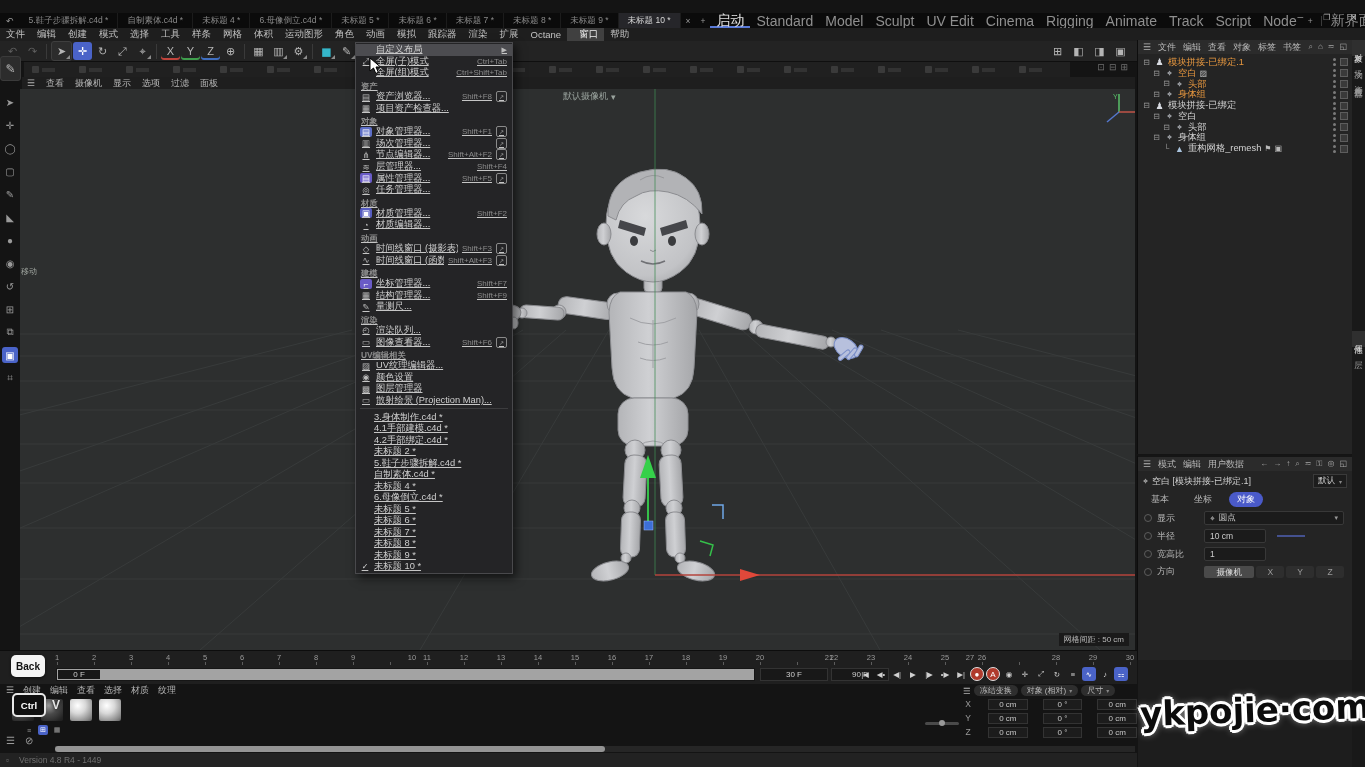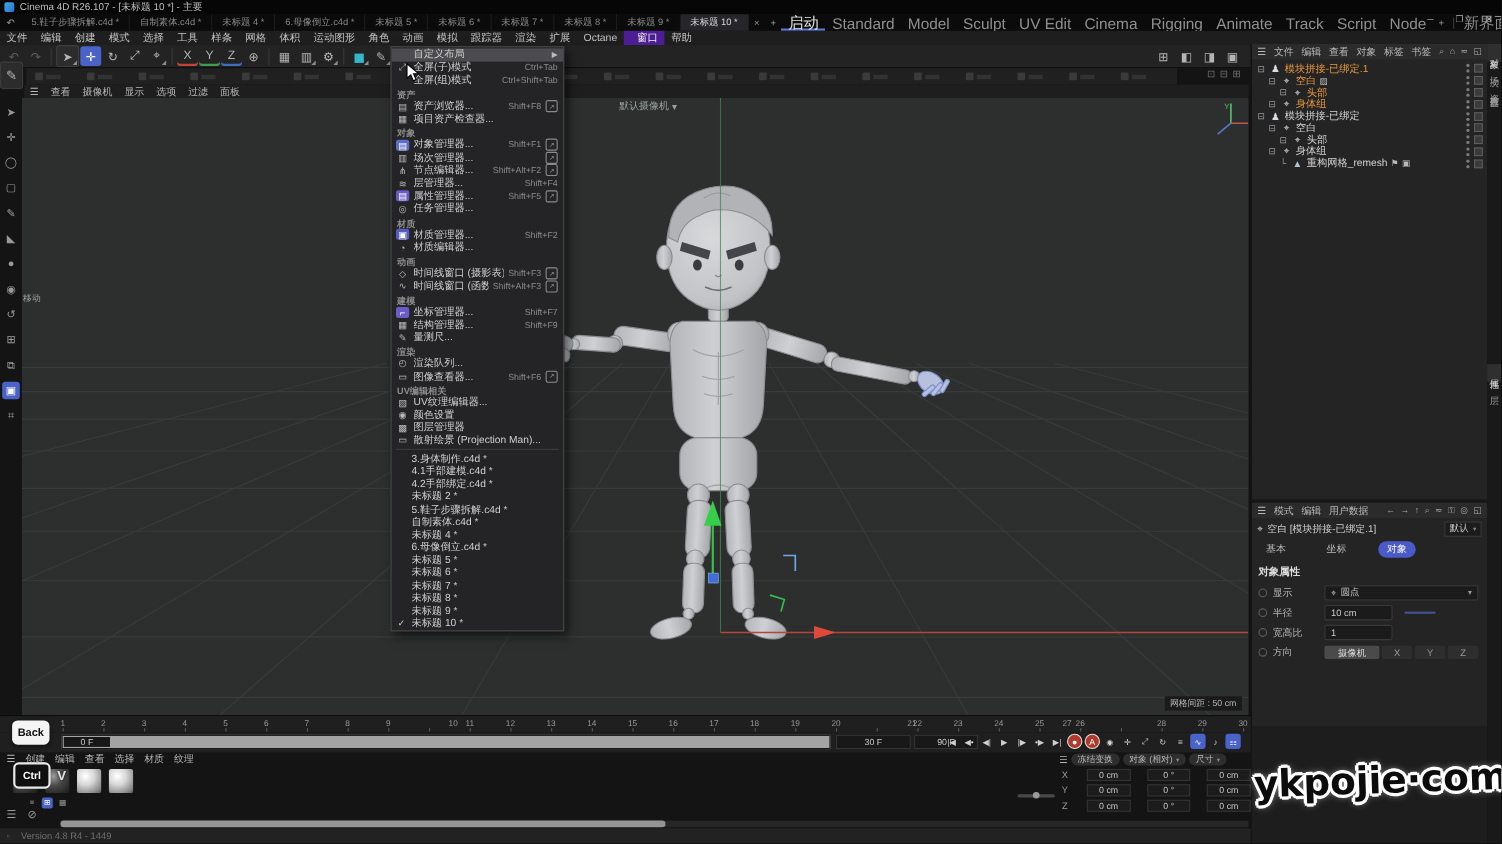--- a/index.html
+++ b/index.html
@@ -16,21 +16,21 @@
   .dtab{padding:0 9px;height:15px;display:flex;align-items:center;border-right:1px solid #1c1c1c;}
   .dtab.act{background:#26262a;color:#d8d8d8;}
   .tbtn{padding:0 5px;color:#9a9a9a;}
   .ltab{padding:0 6px;height:15px;display:flex;align-items:center;font-size:14px;color:#8f8f8f;}
   .ltab.act{color:#e2e2e2;box-shadow:inset 0 -2px 0 #5a7ad8;}
   .vertsep{width:1px;height:10px;background:#3a3a3a;margin:0 3px;}
   .toggle{width:16px;height:8px;border-radius:4px;background:#2e2e2e;border:1px solid #555;margin:0 4px;}
   
   .menubar{left:0;top:28px;width:1365px;height:13px;background:#1e1e1e;display:flex;align-items:center;font-size:9.5px;color:#c2c2c2;}
   .mbi{padding:0 6px;height:13px;display:flex;align-items:center;}
-  .mbi.open{background:#4c1d95;color:#eee;padding-left:12px;}
+  .mbi.open{background:#404040;color:#eee;padding-left:12px;}
   
   .toolbar{left:0;top:41px;width:1365px;height:21px;background:#232323;border-bottom:1px solid #0f0f0f;display:flex;align-items:center;padding-left:3px;gap:1px;box-sizing:border-box;}
   .tico{width:19px;height:18px;border-radius:3px;display:flex;align-items:center;justify-content:center;font-size:11px;color:#b5b5b5;position:relative;flex:0 0 19px;}
   .tico.dim{color:#5f5f5f;}
   .tico.hl{background:#4a63c8;color:#fff;}
   .tico.box{border:1px solid #3e3e3e;background:#2c2c2c;}
   .tico.cube{color:#35b6c9;font-size:13px;}
   .crn::after{content:"";position:absolute;right:1px;bottom:1px;border-style:solid;border-width:0 0 4px 4px;border-color:transparent transparent #8d8d8d transparent;}
   .tsep{width:1px;height:15px;background:#3a3a3a;margin:0 3px;flex:0 0 1px;}
   .tbright{position:absolute;right:235px;top:0;display:flex;gap:2px;align-items:center;height:21px;}
@@ -46,21 +46,21 @@
   
   .leftbar{left:0;top:90px;width:20px;height:560px;display:flex;flex-direction:column;gap:7px;align-items:center;padding-top:4px;box-sizing:border-box;}
   .lico{width:16px;height:16px;font-size:10px;color:#9a9a9a;display:flex;align-items:center;justify-content:center;border-radius:3px;flex:0 0 16px;}
   .lico.hl{background:#4a63c8;color:#fff;}
   .tinylabel{left:21px;top:266px;font-size:8px;color:#9fa59f;z-index:5;}
   
   .viewport{left:20px;top:89px;width:1115px;height:561px;background:#2d2f2f;overflow:hidden;}
   .hudcam{position:absolute;left:543px;top:1px;font-size:9px;color:#9aa39e;display:flex;gap:3px;align-items:center;}
   .gridlabel{position:absolute;right:6px;bottom:4px;background:#1a1a1a;color:#b9b9b9;font-size:8px;padding:1px 5px;}
   
-  .menu{left:355px;top:42px;width:158px;background:#242426;border:1px solid #49494c;box-shadow:3px 4px 9px rgba(0,0,0,.6);padding:1px 0;z-index:50;box-sizing:border-box;}
+  .menu{left:355px;top:42px;width:158px;background:#242426;border:1px solid #49494c;box-shadow:3px 4px 9px rgba(0,0,0,.6);padding:1px 0;z-index:50;box-sizing:border-box;text-decoration:underline;}
   .mi{display:flex;align-items:center;height:11.6px;padding:0 5px 0 4px;font-size:9.3px;color:#cfcfcf;gap:4px;white-space:nowrap;}
   .mi.hl{background:#4c4c50;}
   .mic{width:12px;height:10px;font-size:8.5px;display:flex;align-items:center;justify-content:center;color:#b9b9b9;border-radius:2px;flex:0 0 12px;}
   .mi .lbl{flex:1;overflow:hidden;}
   .mi .sc{color:#8b8b8b;font-size:8px;}
   .lnk{width:9px;height:9px;border:1px solid #8a8a8a;border-radius:2px;font-size:6px;display:flex;align-items:center;justify-content:center;color:#aaa;flex:0 0 9px;}
   .sub{color:#bbb;font-size:7px;}
   .mh{height:10px;padding:2px 0 0 5px;font-size:8.3px;color:#8d8d8d;font-weight:bold;}
   .msep{height:1px;background:#3c3c3e;margin:2px 4px;}
   .mdoc{height:11.5px;}
@@ -77,21 +77,21 @@
   .dots{margin-left:auto;display:flex;align-items:center;gap:4px;}
   .dot2{display:flex;flex-direction:column;gap:2px;}
   .dot2 i{width:3px;height:3px;border-radius:50%;background:#7a7a7a;}
   .laybox{width:6px;height:6px;background:#3a3a3a;border:1px solid #5d5d5d;}
   .xflag{font-size:8px;color:#b9b9b9;}
   
   .am{left:1137px;top:455px;width:215px;height:205px;background:#242424;border-left:1px solid #0d0d0d;border-top:2px solid #151515;box-sizing:border-box;}
   .amhead{height:14px;background:#2b2b2b;display:flex;gap:7px;font-size:9px;color:#b8b8b8;align-items:center;padding:0 5px;}
   .objrow{display:flex;align-items:center;font-size:9px;padding:3px 5px 1px;gap:4px;color:#cfcfcf;white-space:nowrap;}
   .preset{margin-left:auto;background:#1c1c1c;border:1px solid #3a3a3a;padding:0 4px;font-size:8.5px;height:12px;display:flex;align-items:center;gap:4px;}
-  .amtabs{display:flex;gap:21px;padding:3px 5px 2px;}
+  .amtabs{display:flex;gap:9px;padding:3px 5px 2px;}
   .amtab{padding:1px 8px;font-size:9px;color:#b9b9b9;border-radius:8px;}
   .amtab.act{background:#4a5ac9;color:#fff;}
   .amsec{font-size:9.5px;font-weight:bold;color:#dcdcdc;padding:5px 6px 3px;}
   .prow{display:flex;align-items:center;gap:5px;padding:2px 8px 2px 6px;font-size:9px;color:#b5b5b5;}
   .keyc{width:6px;height:6px;border:1px solid #5c5c5c;border-radius:50%;flex:0 0 6px;}
   .plbl{width:42px;flex:0 0 42px;white-space:nowrap;}
   .pin{background:#1b1b1b;border:1px solid #383838;border-radius:2px;padding:0 5px;height:12px;display:flex;align-items:center;color:#ccc;font-size:8.5px;}
   .pdrop{flex:1;gap:4px;}
   .pdrop .dar{margin-left:auto;color:#999;font-size:7px;}
   .sliderhint{width:28px;height:2px;background:#44518f;margin-left:6px;}
@@ -146,24 +146,20 @@
   .ctrlbadge{left:12px;top:693px;width:34px;height:24px;background:#101010;border:2px solid #e8e8e8;border-radius:5px;color:#fff;font-size:9.5px;font-weight:bold;display:flex;align-items:center;justify-content:center;z-index:40;box-sizing:border-box;}
   .ghostkey{left:52px;top:698px;color:#fff;font-size:12px;font-weight:bold;text-shadow:0 0 3px #000;opacity:.85;z-index:40;}
   .watermark{left:1140px;top:690px;width:225px;font-size:34px;font-weight:800;color:#0c0c0c;z-index:60;transform:rotate(-2deg);font-family:"DejaVu Sans",sans-serif;letter-spacing:0;text-shadow:-3px 0 0 #fff,3px 0 0 #fff,0 -3px 0 #fff,0 3px 0 #fff,-2px -2px 0 #fff,2px -2px 0 #fff,-2px 2px 0 #fff,2px 2px 0 #fff,0 0 8px #fff;}
   .cursorov{left:369px;top:57px;z-index:70;}
 </style>
 </head>
 <body>
 
 <div id="root">
 
-  <div class="abs titlebar">
-    <span class="logo"></span>
-    <span>Cinema 4D R26.107 - [未标题 10 *] - 主要</span>
-  </div>
   <div class="winbtns">
     <span>─</span>
     <span>❐</span>
     <span>✕</span>
   </div>
 
   <div class="abs tabrow">
     <span class="backico">↶</span>
     <span id="doctabs" style="display:flex;height:15px;">
         <span class="dtab">5.鞋子步骤拆解.c4d *</span>
@@ -855,21 +851,20 @@
       <span class="preset">
         <span>默认</span>
           <span style="font-size:6px;color:#888;">▾</span>
       </span>
     </div>
     <div class="amtabs" id="amtabs">
         <span class="amtab">基本</span>
         <span class="amtab">坐标</span>
         <span class="amtab act">对象</span>
       </div>
-    <div class="amsec">对象属性</div>
     <div class="prow">
       <span class="keyc"></span>
       <span class="plbl">显示</span>
       <span class="pin pdrop">
         <span>⌖</span>
         <span>圆点</span>
         <span class="dar">▾</span>
       </span>
     </div>
     <div class="prow">

